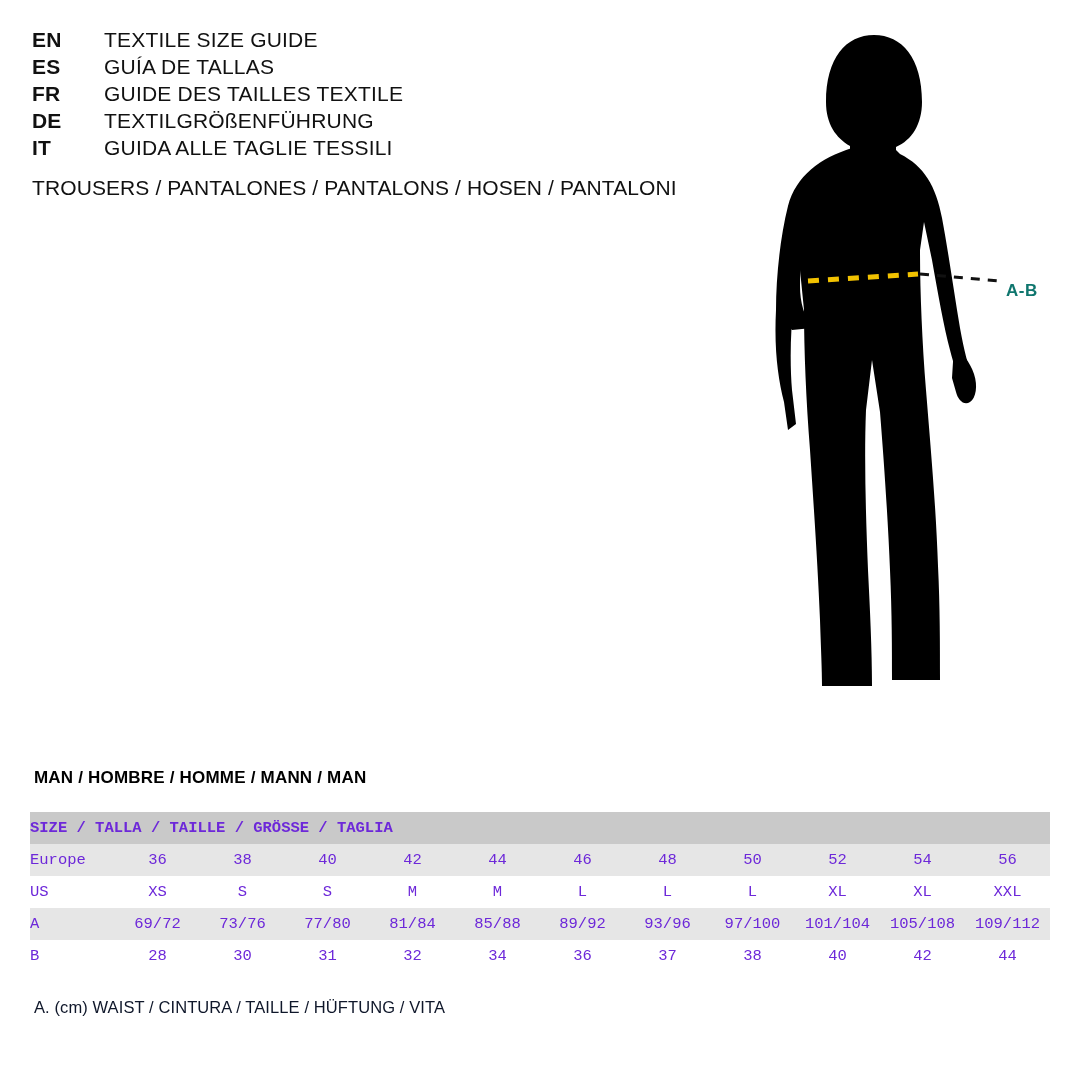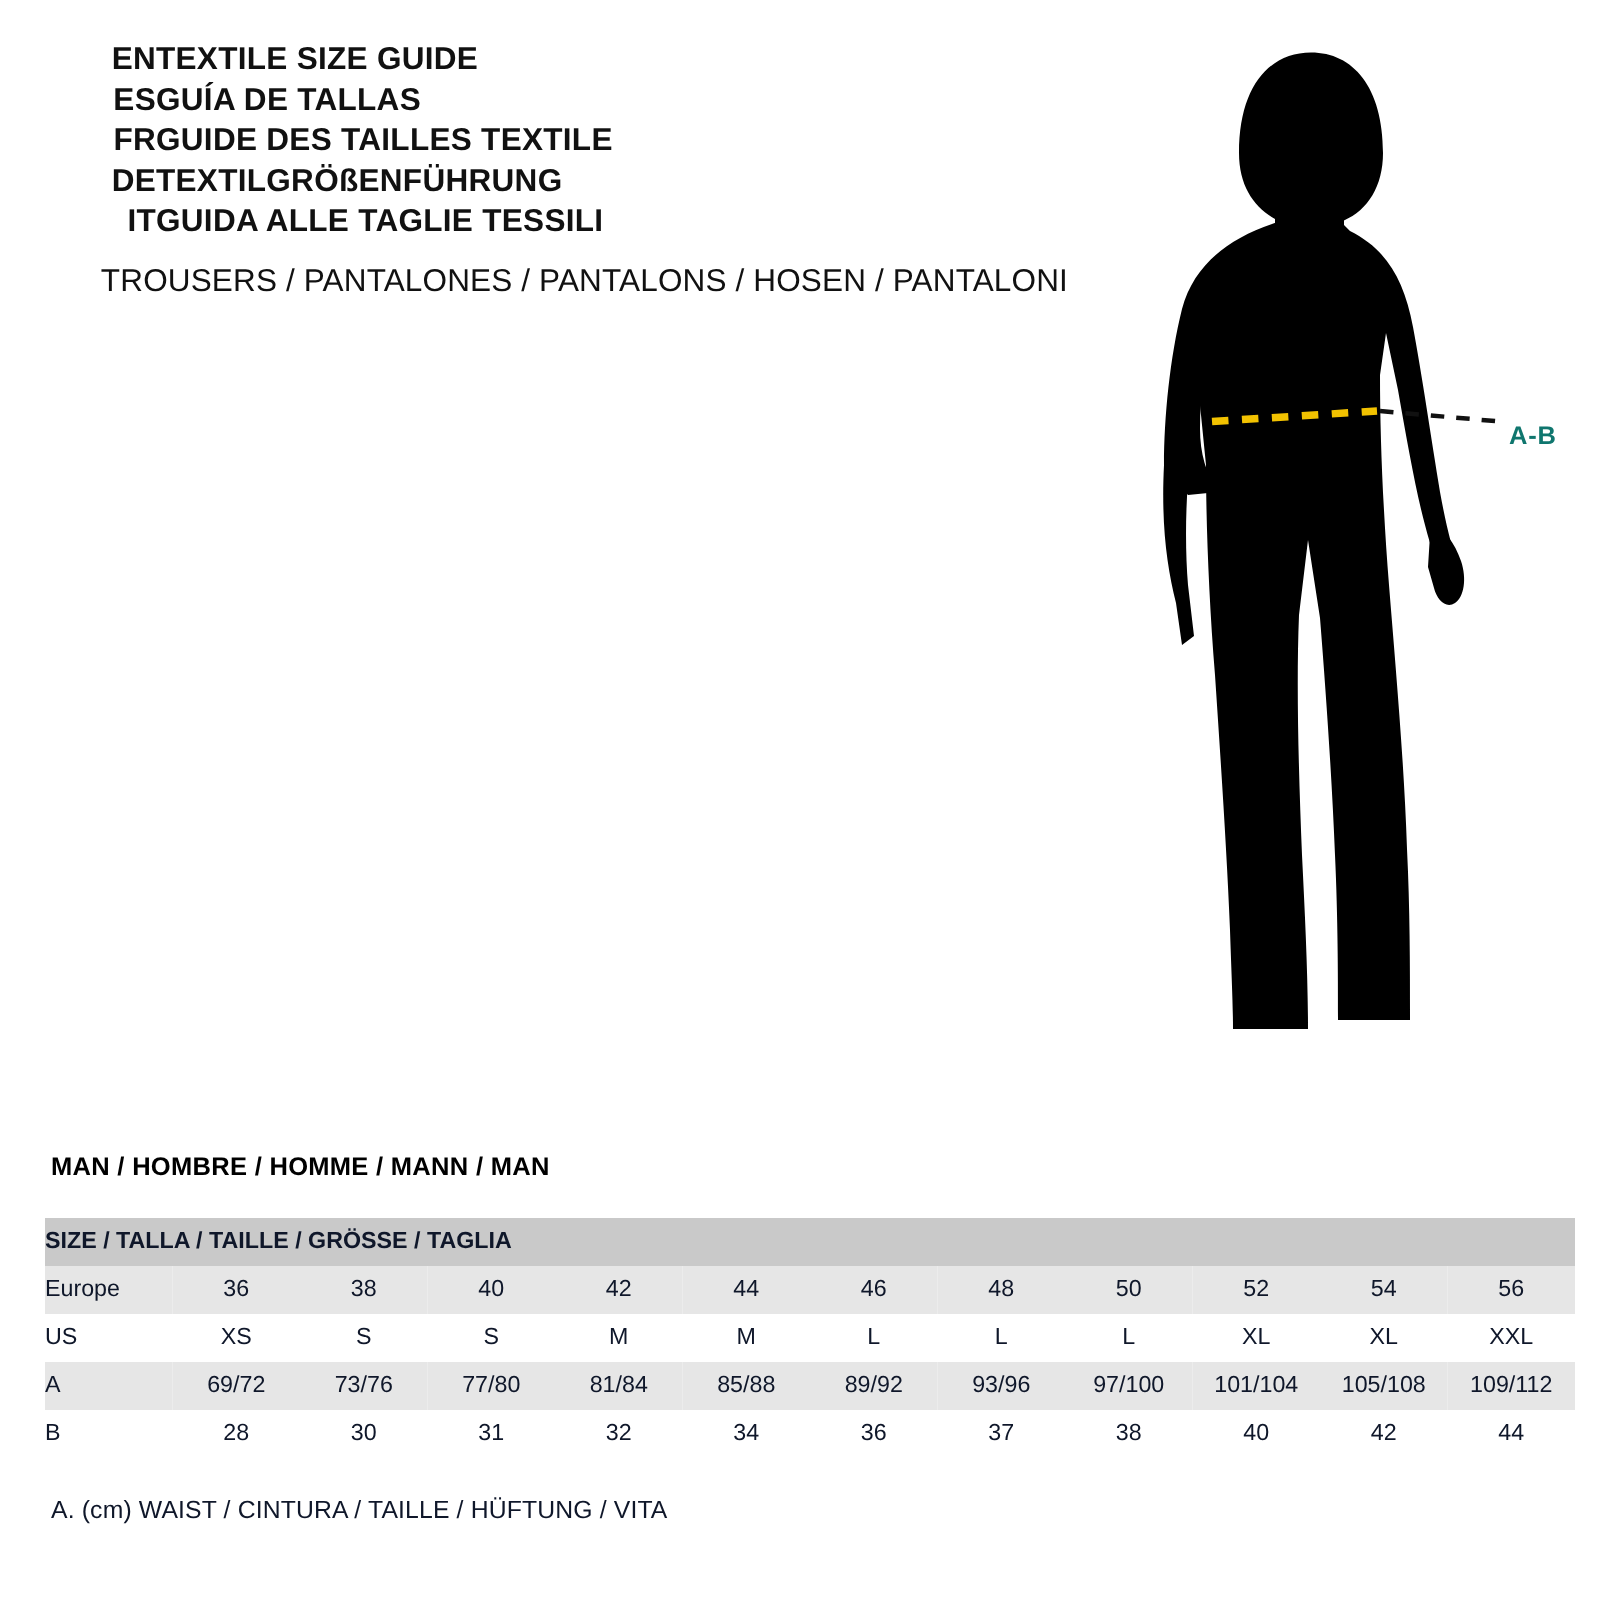--- a/index.html
+++ b/index.html
@@ -15,37 +15,36 @@
     position: relative;
     overflow: hidden;
   }
 
   
   .header {
     position: absolute;
     left: 32px;
     top: 28px;
     width: 680px;
-    text-align: right;
   }
   .lang-row {
     display: flex;
     align-items: baseline;
     margin-bottom: 3px;
   }
   .lang-code {
     width: 72px;
     font-size: 21px;
     font-weight: bold;
     letter-spacing: 0.2px;
     color: #111111;
   }
   .lang-title {
     font-size: 21px;
-    font-weight: bold;
+    font-weight: normal;
     letter-spacing: 0.2px;
     color: #111111;
     white-space: nowrap;
   }
   .garment-line {
     margin-top: 16px;
     font-size: 21px;
     font-weight: normal;
     letter-spacing: 0.1px;
     color: #111111;
@@ -90,23 +89,24 @@
     top: 812px;
     width: 1020px;
   }
   table.size-table {
     border-collapse: collapse;
     width: 1020px;
     table-layout: fixed;
   }
   table.size-table td {
     font-size: 15.5px;
-    color: #0f172a;
+    color: #6d28d9;
     padding: 6px 0;
     height: 20px;
+    font-family: Liberation Mono, monospace;
   }
   .row-header td {
     background: #c9c9c9;
     font-weight: bold;
     font-size: 15.5px;
     padding-left: 6px;
     height: 22px;
   }
   .row-shade td {
     background: #e6e6e6;

